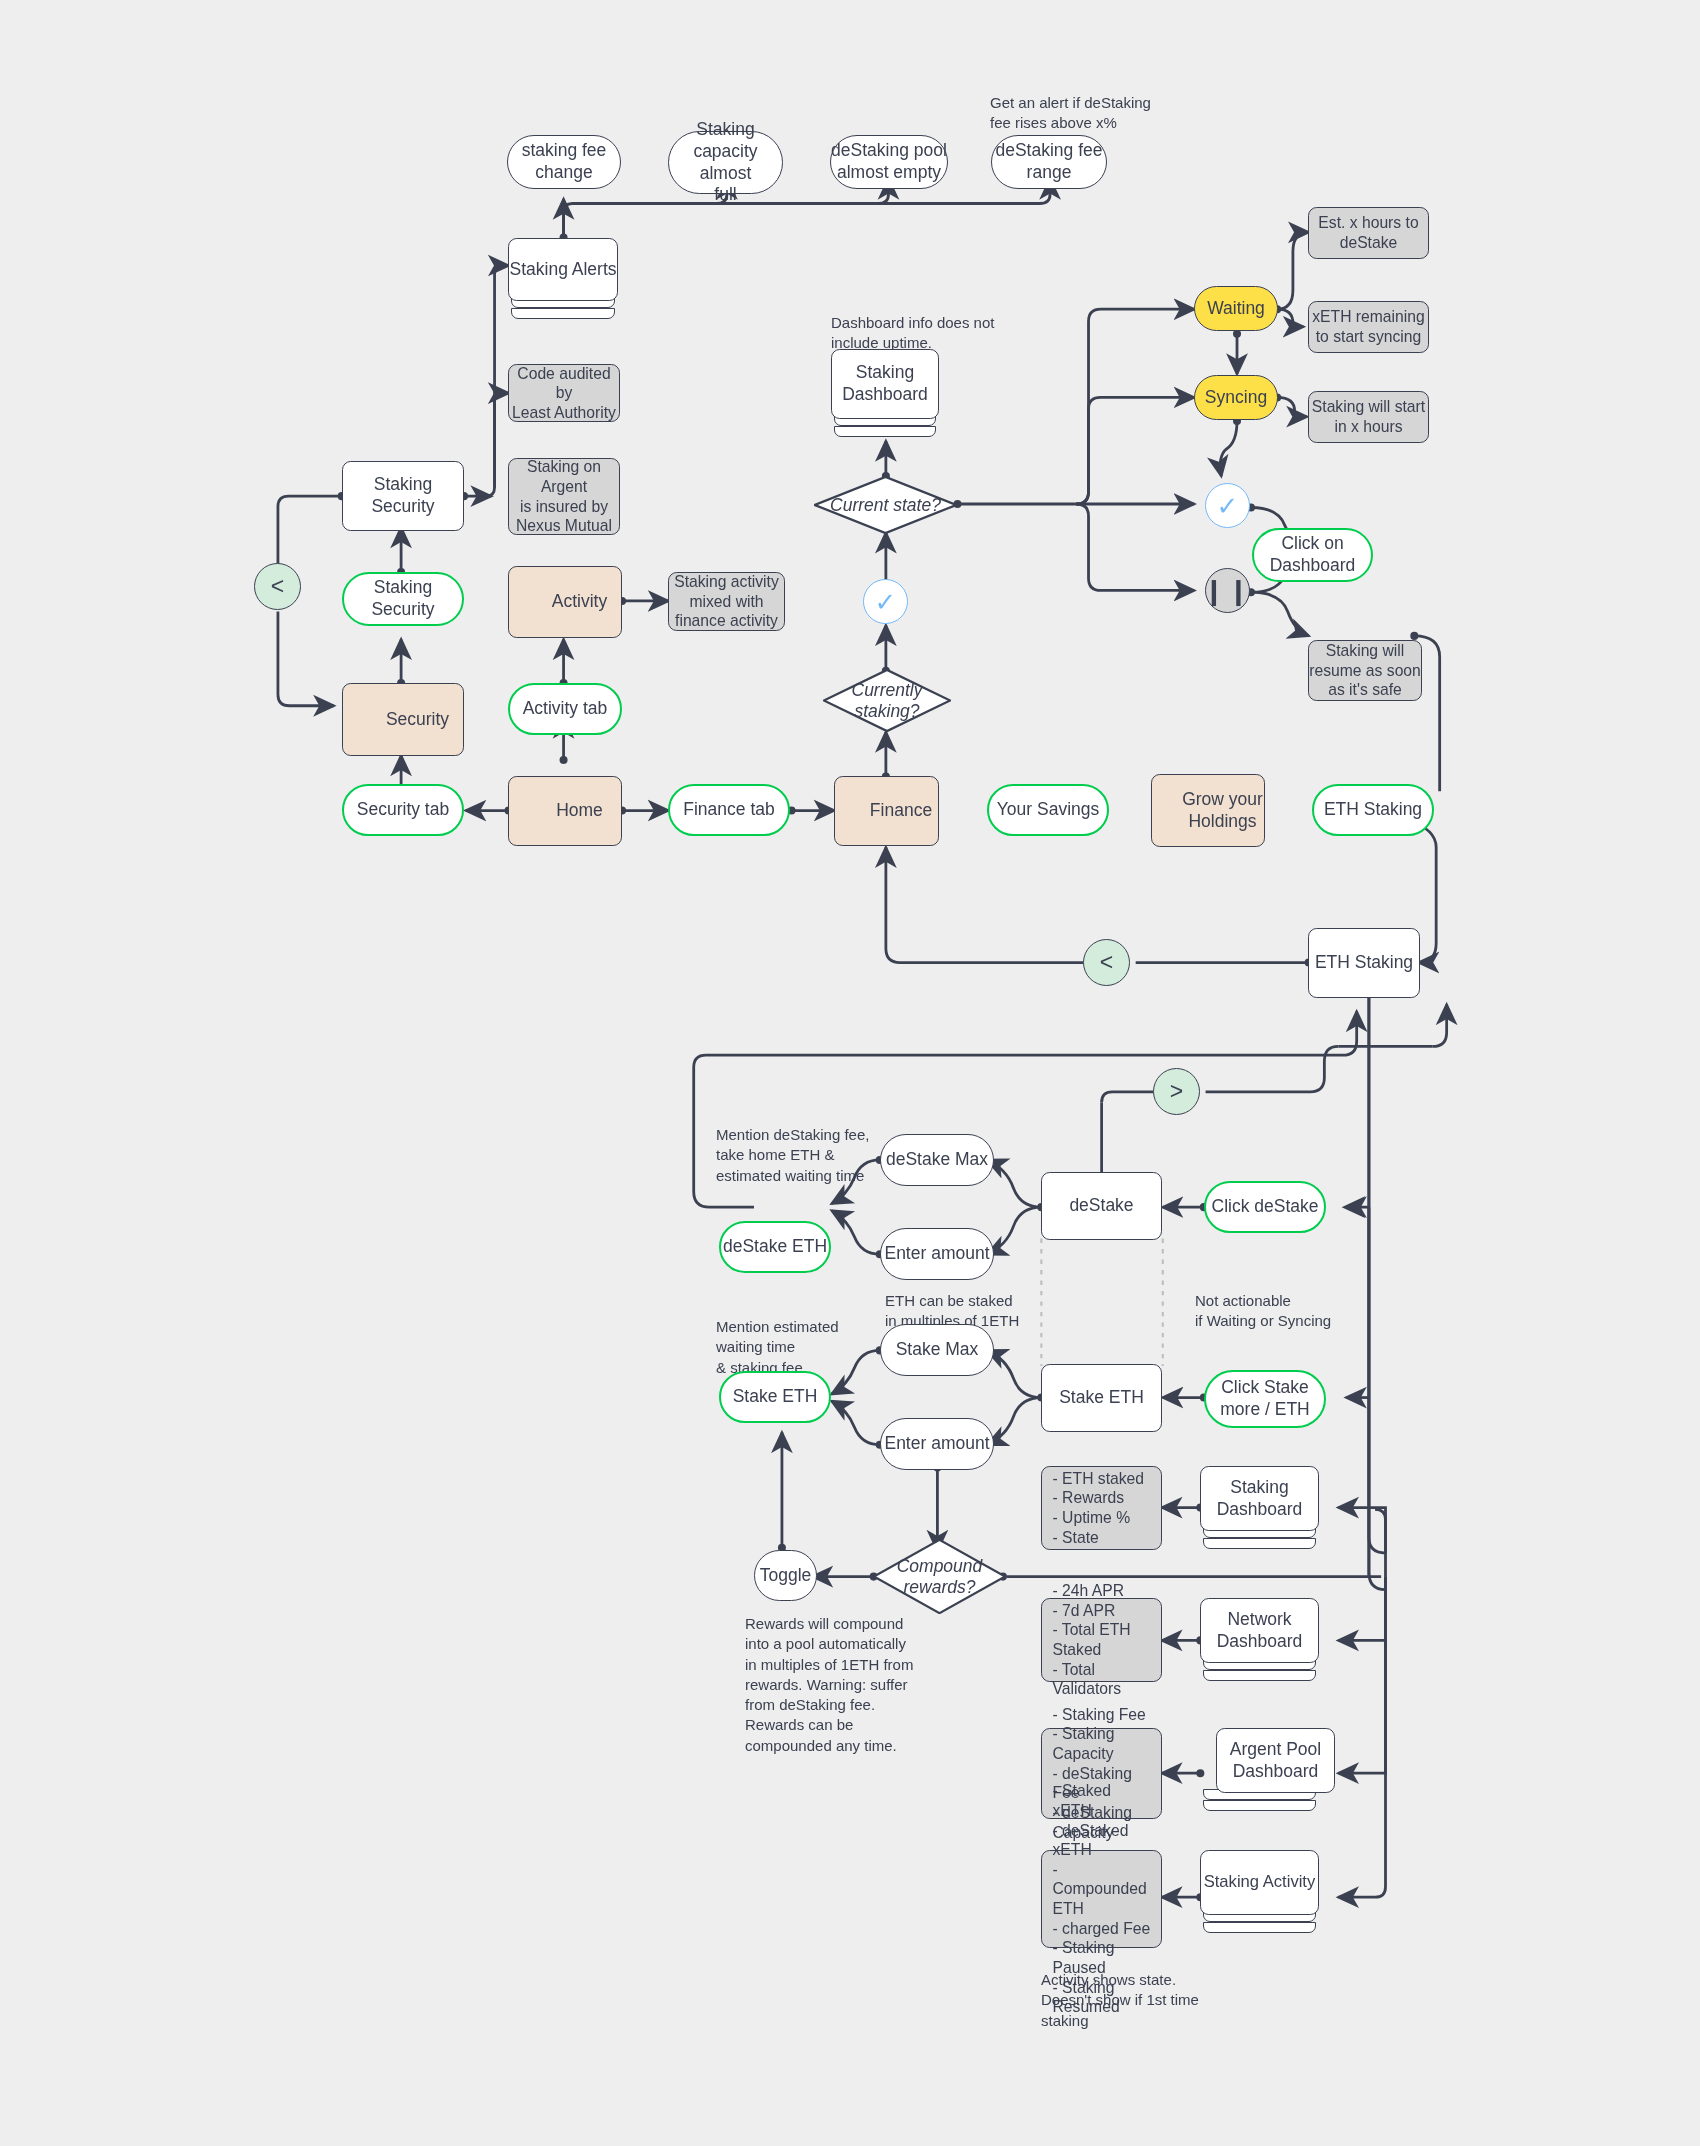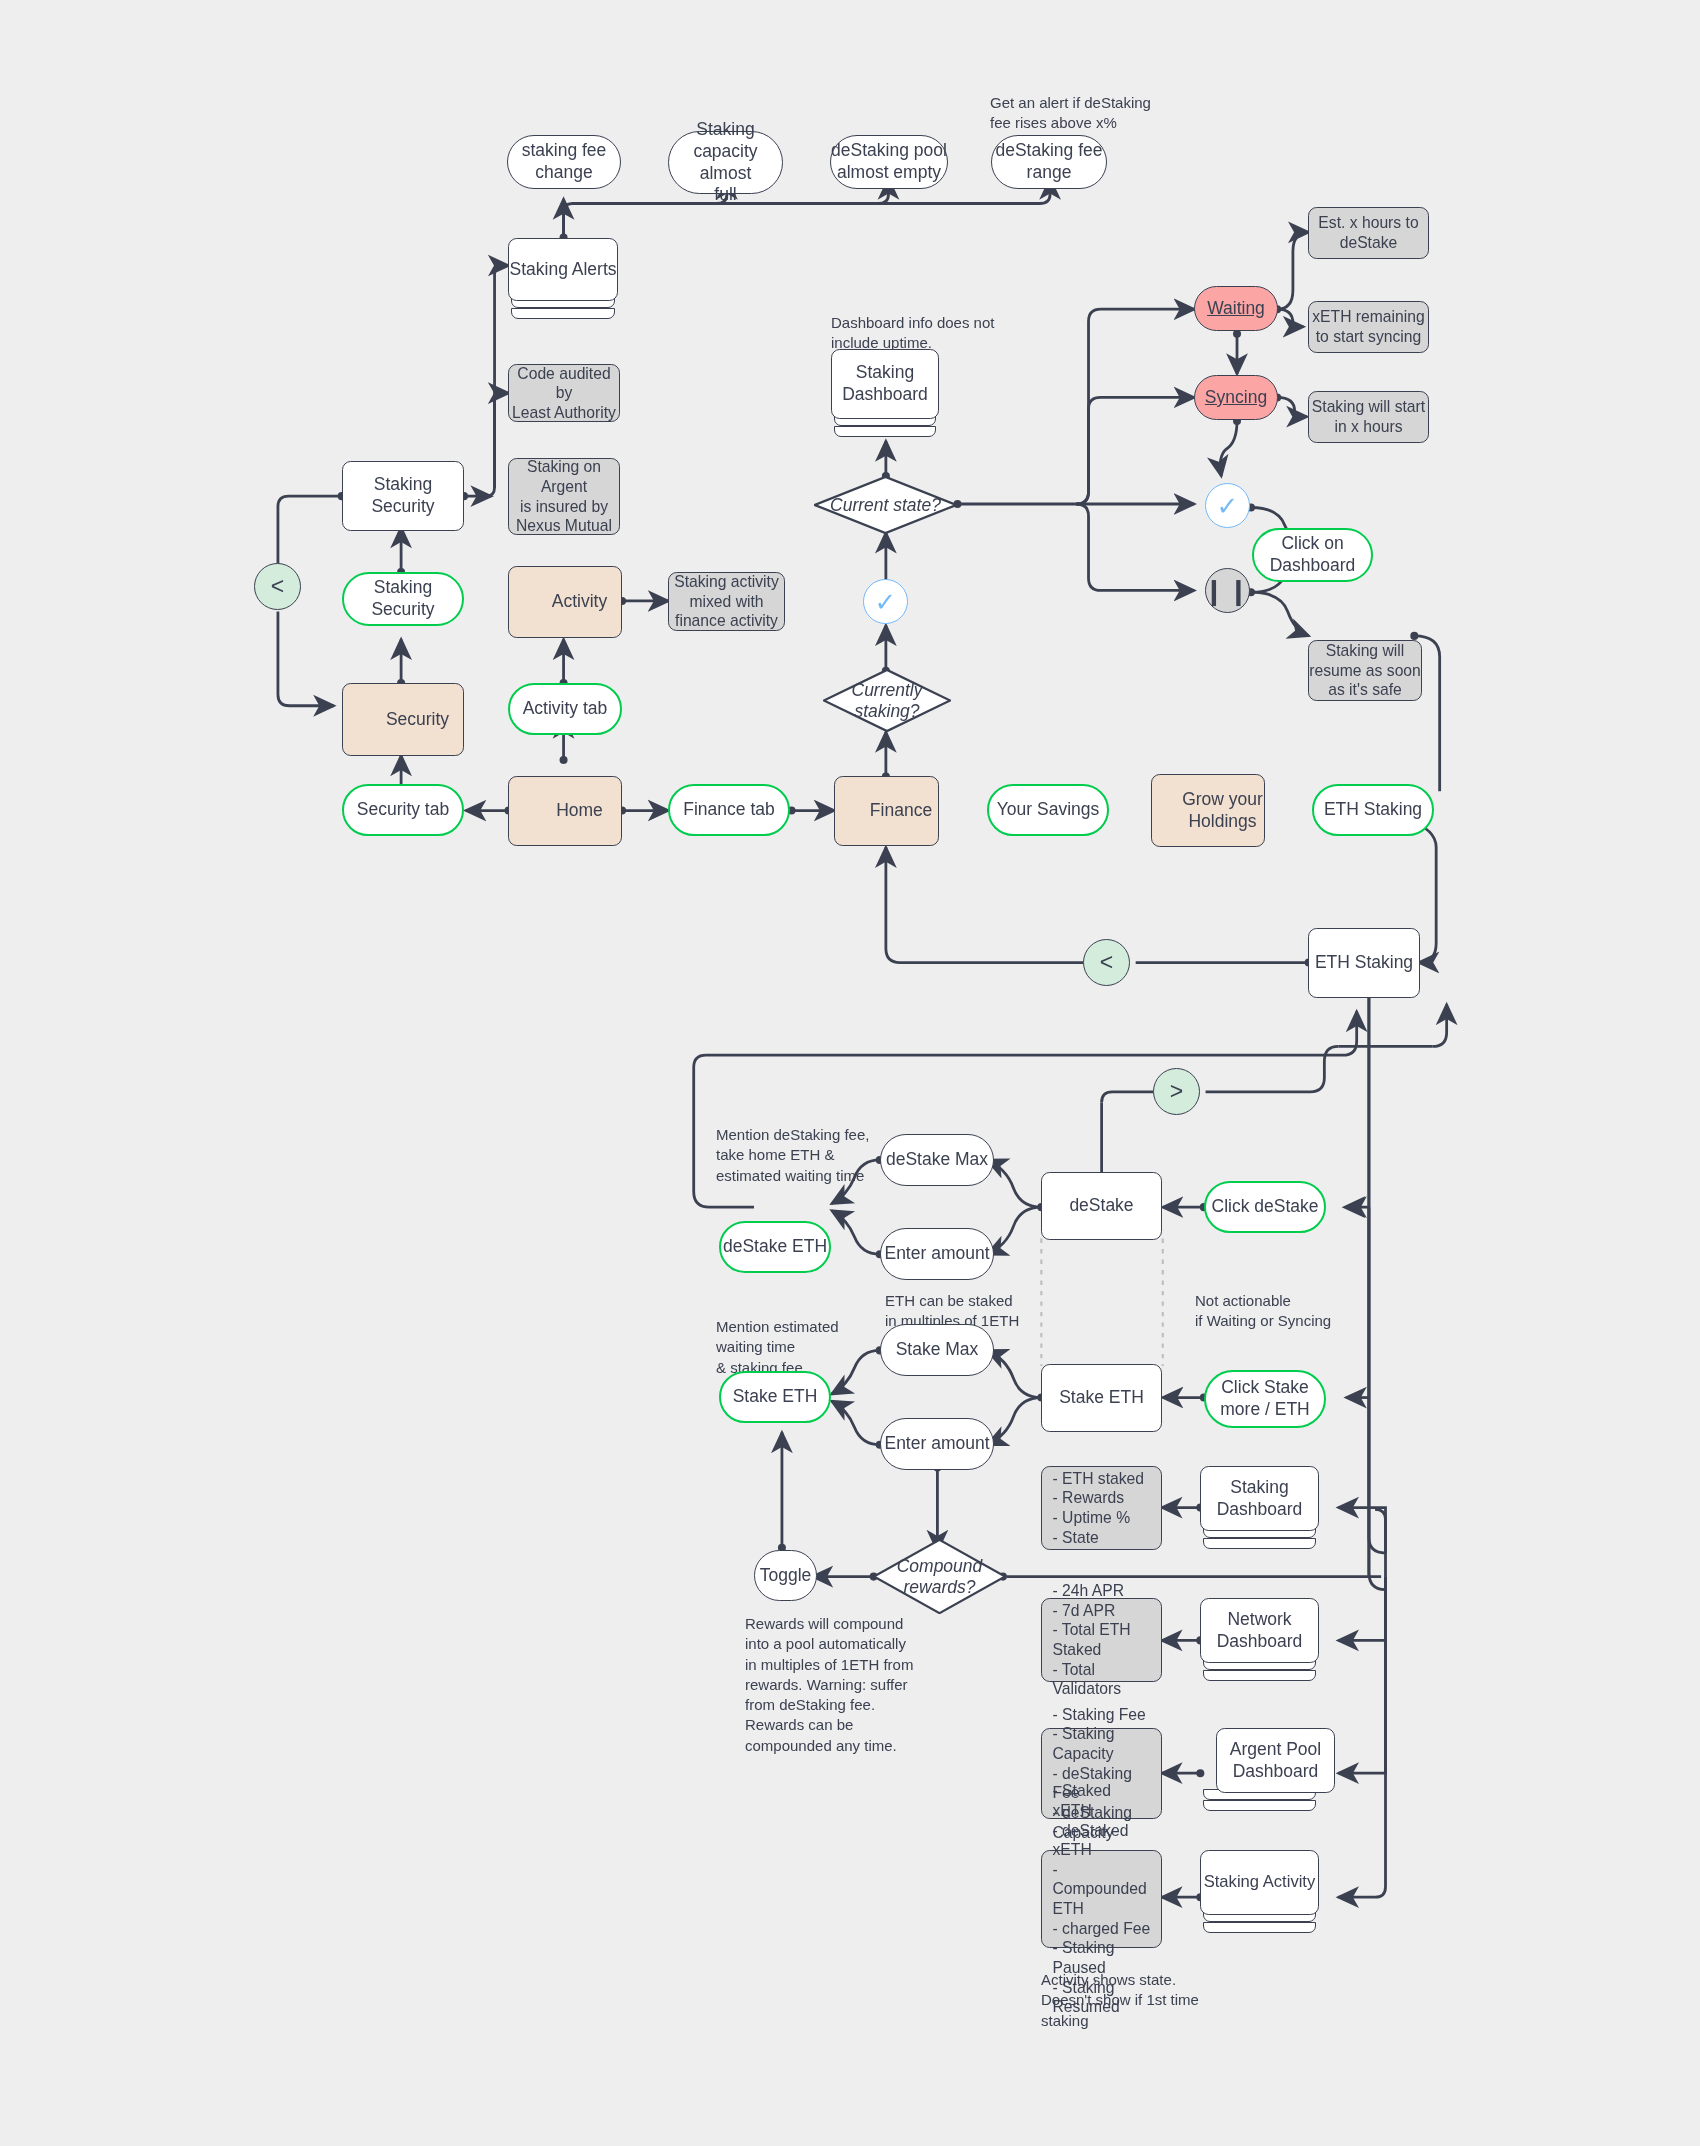--- a/index.html
+++ b/index.html
@@ -16,21 +16,21 @@
   .n-white{background:#ffffff;border:1.7px solid #3b4151;border-radius:8.7px;}
   
   .n-tan{background:#f2e0d0;border:1.7px solid #3b4151;border-radius:8.7px;padding-left:29px;}
   
   .n-grey{background:#d6d6d6;border:1.7px solid #3b4151;border-radius:8.7px;font-size:15.7px;}
   
   .n-green{background:#ffffff;border:2.6px solid #00cc4d;border-radius:873px;}
   
   .n-pill{background:#ffffff;border:1.7px solid #3b4151;border-radius:873px;}
   
-  .n-statepill{background:#fca5a5;border:1.7px solid #3b4151;border-radius:873px;text-decoration:underline;}
+  .n-statepill{background:#fde047;border:1.7px solid #3b4151;border-radius:873px;}
   
   .n-statecircle{background:#d6d6d6;border:1.7px solid #3b4151;border-radius:50%;}
   
   .n-check{background:#ffffff;border:1.7px solid #74b9f7;border-radius:50%;}
   
   .n-link{background:#d3ecdc;border:1.7px solid #3b4151;border-radius:50%;}
 
   
   .n-stack{background:#ffffff;border:1.7px solid #3b4151;border-radius:8.7px;}
   .stack-wrap{position:absolute;z-index:3;}

